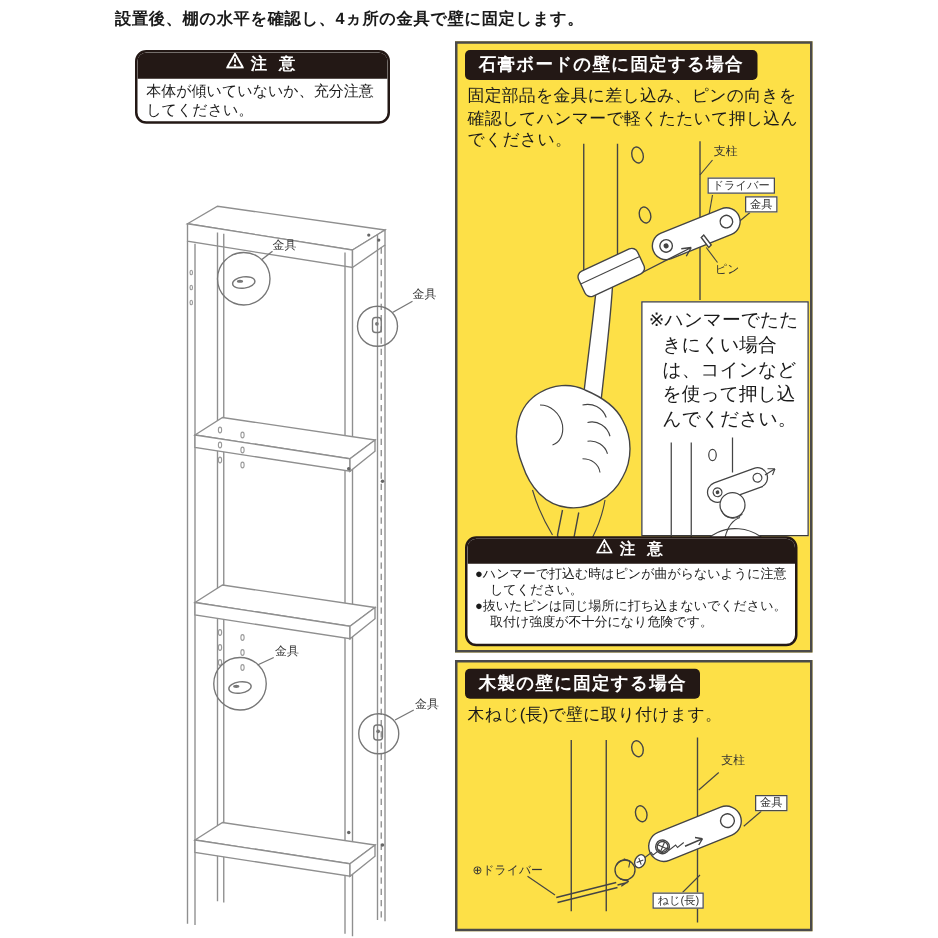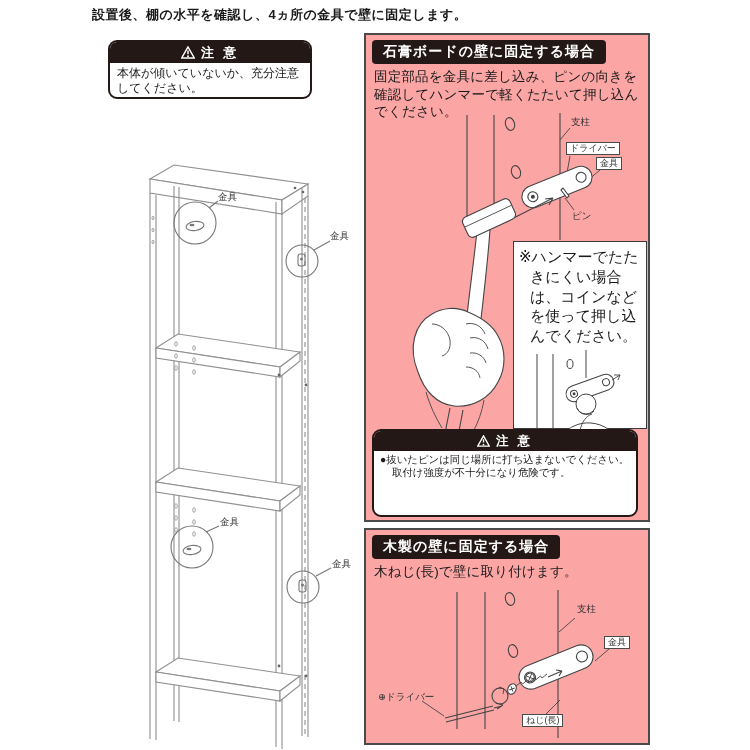--- a/index.html
+++ b/index.html
@@ -3,23 +3,23 @@
 <meta charset="utf-8">
 <style>
   html,body{margin:0;padding:0;}
   body{width:750px;height:750px;background:#fff;position:relative;overflow:hidden;
        font-family:"Liberation Sans","DejaVu Sans",sans-serif;color:#1a1a1a;}
   .abs{position:absolute;}
   .intro{left:92px;top:6px;font-size:13px;font-weight:700;letter-spacing:.5px;}
   
   .caution{border:2px solid #231815;border-radius:9px;overflow:hidden;background:#fff;}
   .caution-head{background:#231815;color:#fff;font-weight:bold;display:flex;
-                align-items:center;justify-content:center;gap:6px;letter-spacing:3px;font-family:Liberation Serif, serif;}
-  
-  .section{position:absolute;border:2px solid #4a4a4a;background:#fca5a5;}
+                justify-content:center;gap:6px;letter-spacing:3px;}
+  
+  .section{position:absolute;border:2px solid #4a4a4a;background:#fde047;}
   .sec-title{margin:5px 6px 0 6px;background:#231815;color:#fff;font-weight:bold;
              font-size:14px;padding:3px 11px 4px;border-radius:4px;display:inline-block;
              letter-spacing:1px;line-height:1.2;}
   .sec-body{margin:4px 8px;font-size:13.5px;line-height:1.32;font-weight:500;letter-spacing:.2px;}
   
   .lbl{position:absolute;font-size:9.5px;line-height:1;color:#333;white-space:nowrap;}
   .boxed{border:1px solid #4a4a4a;background:#fff;padding:1px 3px;font-size:9px;}
   .note-box{position:absolute;border:1.5px solid #3a3a3a;background:#fff;padding:5px 5px 0 5px;}
   .note-text{font-size:15px;line-height:1.32;padding-left:11px;text-indent:-11px;font-weight:500;}
   .bullet{padding-left:12px;text-indent:-12px;}
@@ -198,20 +198,21 @@
   <div class="caution abs" style="left:6px;top:394px;width:262px;height:84px;">
     <div class="caution-head" style="height:20px;font-size:12.5px;">
       <svg width="13" height="12" viewBox="0 0 14 13">
         <path d="M7,1 L13.3,12 H0.7 Z" fill="none" stroke="#fff" stroke-width="1.5"></path>
         <line x1="7" y1="4.6" x2="7" y2="8.2" stroke="#fff" stroke-width="1.5"></line>
         <circle cx="7" cy="10.3" r="0.95" fill="#fff"></circle>
       </svg>
       <span>注 意</span>
     </div>
     <div style="padding:2px 6px;font-size:10.4px;line-height:1.26;font-weight:500;">
+      <div class="bullet">●ハンマーで打込む時はピンが曲がらないように注意してください。</div>
       <div class="bullet">●抜いたピンは同じ場所に打ち込まないでください。取付け強度が不十分になり危険です。</div>
     </div>
   </div>
 </div>
 
 <div class="section" style="left:364px;top:528px;width:282px;height:213px;">
   <div class="sec-title">木製の壁に固定する場合</div>
   <div class="sec-body">木ねじ(長)で壁に取り付けます。</div>
 
   <svg class="abs" style="left:0;top:58px;" width="282" height="155" viewBox="0 0 282 155" stroke="#444" stroke-width="1.1" fill="none">

